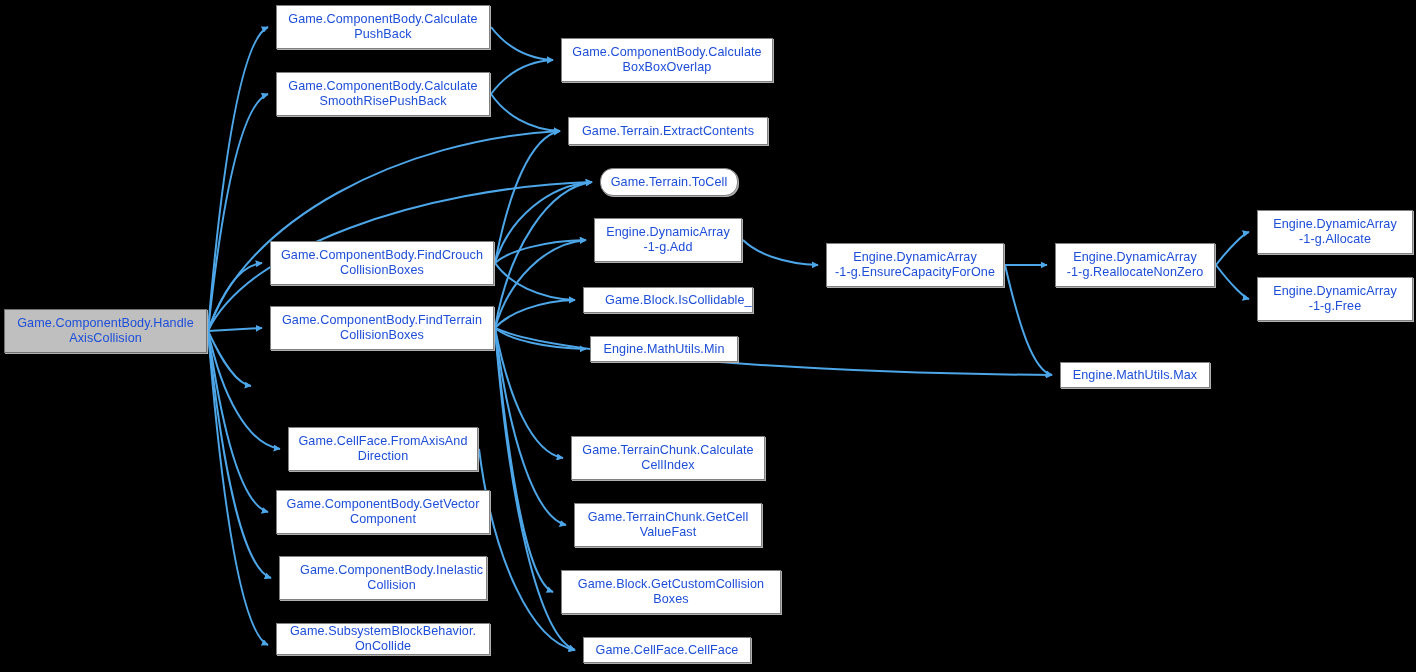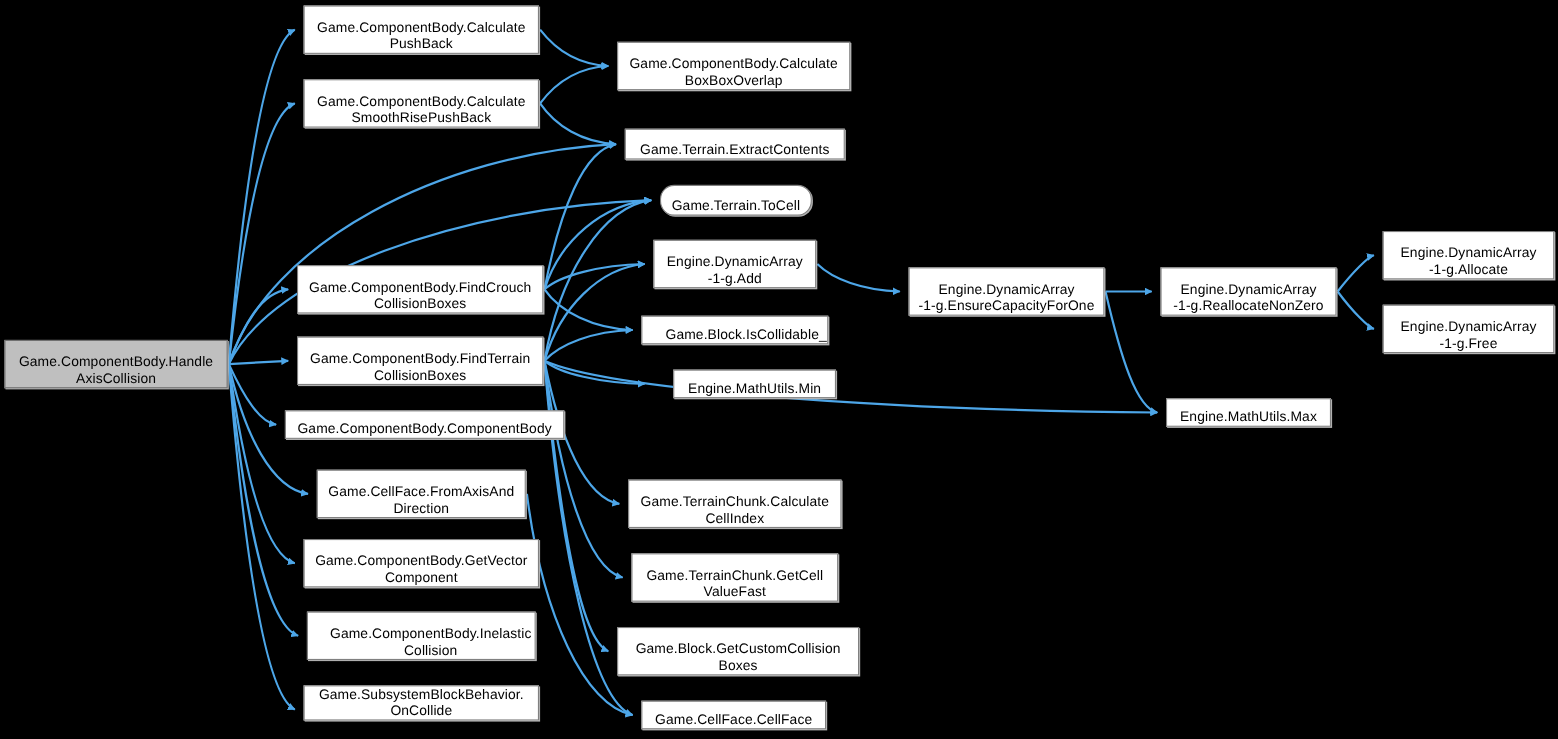--- a/index.html
+++ b/index.html
@@ -26,26 +26,26 @@
     height: 672px;
     pointer-events: none;
   }
   .node {
     position: absolute;
     box-sizing: border-box;
     background: #ffffff;
     border: 1px solid #808080;
     box-shadow: 1px 1px 0 0 #b0b0b0;
     display: flex;
-    align-items: flex-end;
+    align-items: center;
     justify-content: center;
     text-align: center;
     font-size: 12.6px;
     line-height: 15px;
-    color: #000000;
+    color: #1d4ed8;
     letter-spacing: 0.1px;
     padding: 0 3px;
     white-space: pre-line;
   }
   .node.root {
     background: #bfbfbf;
     border: 1px solid #707070;
   }
   .node .lbl {
     display: block;
@@ -102,26 +102,25 @@
 PushBack</span></div>
     <div class="node" style="left: 276px; top: 72px; width: 214px; height: 44px;"><span class="lbl">Game.ComponentBody.Calculate
 SmoothRisePushBack</span></div>
     <div class="node" style="left: 561px; top: 38px; width: 212px; height: 44px;"><span class="lbl">Game.ComponentBody.Calculate
 BoxBoxOverlap</span></div>
     <div class="node" style="left: 568px; top: 117px; width: 200px; height: 28px;"><span class="lbl">Game.Terrain.ExtractContents</span></div>
     <div class="node" style="left: 600px; top: 168px; width: 138px; height: 28px; border-radius: 13px;"><span class="lbl">Game.Terrain.ToCell</span></div>
     <div class="node" style="left: 594px; top: 218px; width: 148px; height: 44px;"><span class="lbl">Engine.DynamicArray
 -1-g.Add</span></div>
     <div class="node" style="left: 583px; top: 287px; width: 170px; height: 26px; padding-left: 21px;"><span class="lbl">Game.Block.IsCollidable_</span></div>
-    <div class="node" style="left: 612px; top: 336px; width: 148px; height: 26px;"><span class="lbl">Engine.MathUtils.Min</span></div>
+    <div class="node" style="left: 590px; top: 336px; width: 148px; height: 26px;"><span class="lbl">Engine.MathUtils.Min</span></div>
     <div class="node" style="left: 270px; top: 241px; width: 224px; height: 44px;"><span class="lbl">Game.ComponentBody.FindCrouch
 CollisionBoxes</span></div>
     <div class="node" style="left: 270px; top: 306px; width: 224px; height: 44px;"><span class="lbl">Game.ComponentBody.FindTerrain
 CollisionBoxes</span></div>
-    <div class="node" style="left: 259px; top: 373px; width: 254px; height: 26px;"><span class="lbl">Game.ComponentBody.ComponentBody</span></div>
     <div class="node" style="left: 288px; top: 427px; width: 190px; height: 44px;"><span class="lbl">Game.CellFace.FromAxisAnd
 Direction</span></div>
     <div class="node" style="left: 276px; top: 490px; width: 214px; height: 44px;"><span class="lbl">Game.ComponentBody.GetVector
 Component</span></div>
     <div class="node" style="left: 279px; top: 556px; width: 208px; height: 44px; padding-left: 20px;"><span class="lbl">Game.ComponentBody.Inelastic
 Collision</span></div>
     <div class="node" style="left: 276px; top: 623px; width: 214px; height: 32px;"><span class="lbl">Game.SubsystemBlockBehavior.
 OnCollide</span></div>
     <div class="node" style="left: 826px; top: 243px; width: 178px; height: 44px;"><span class="lbl">Engine.DynamicArray
 -1-g.EnsureCapacityForOne</span></div>

